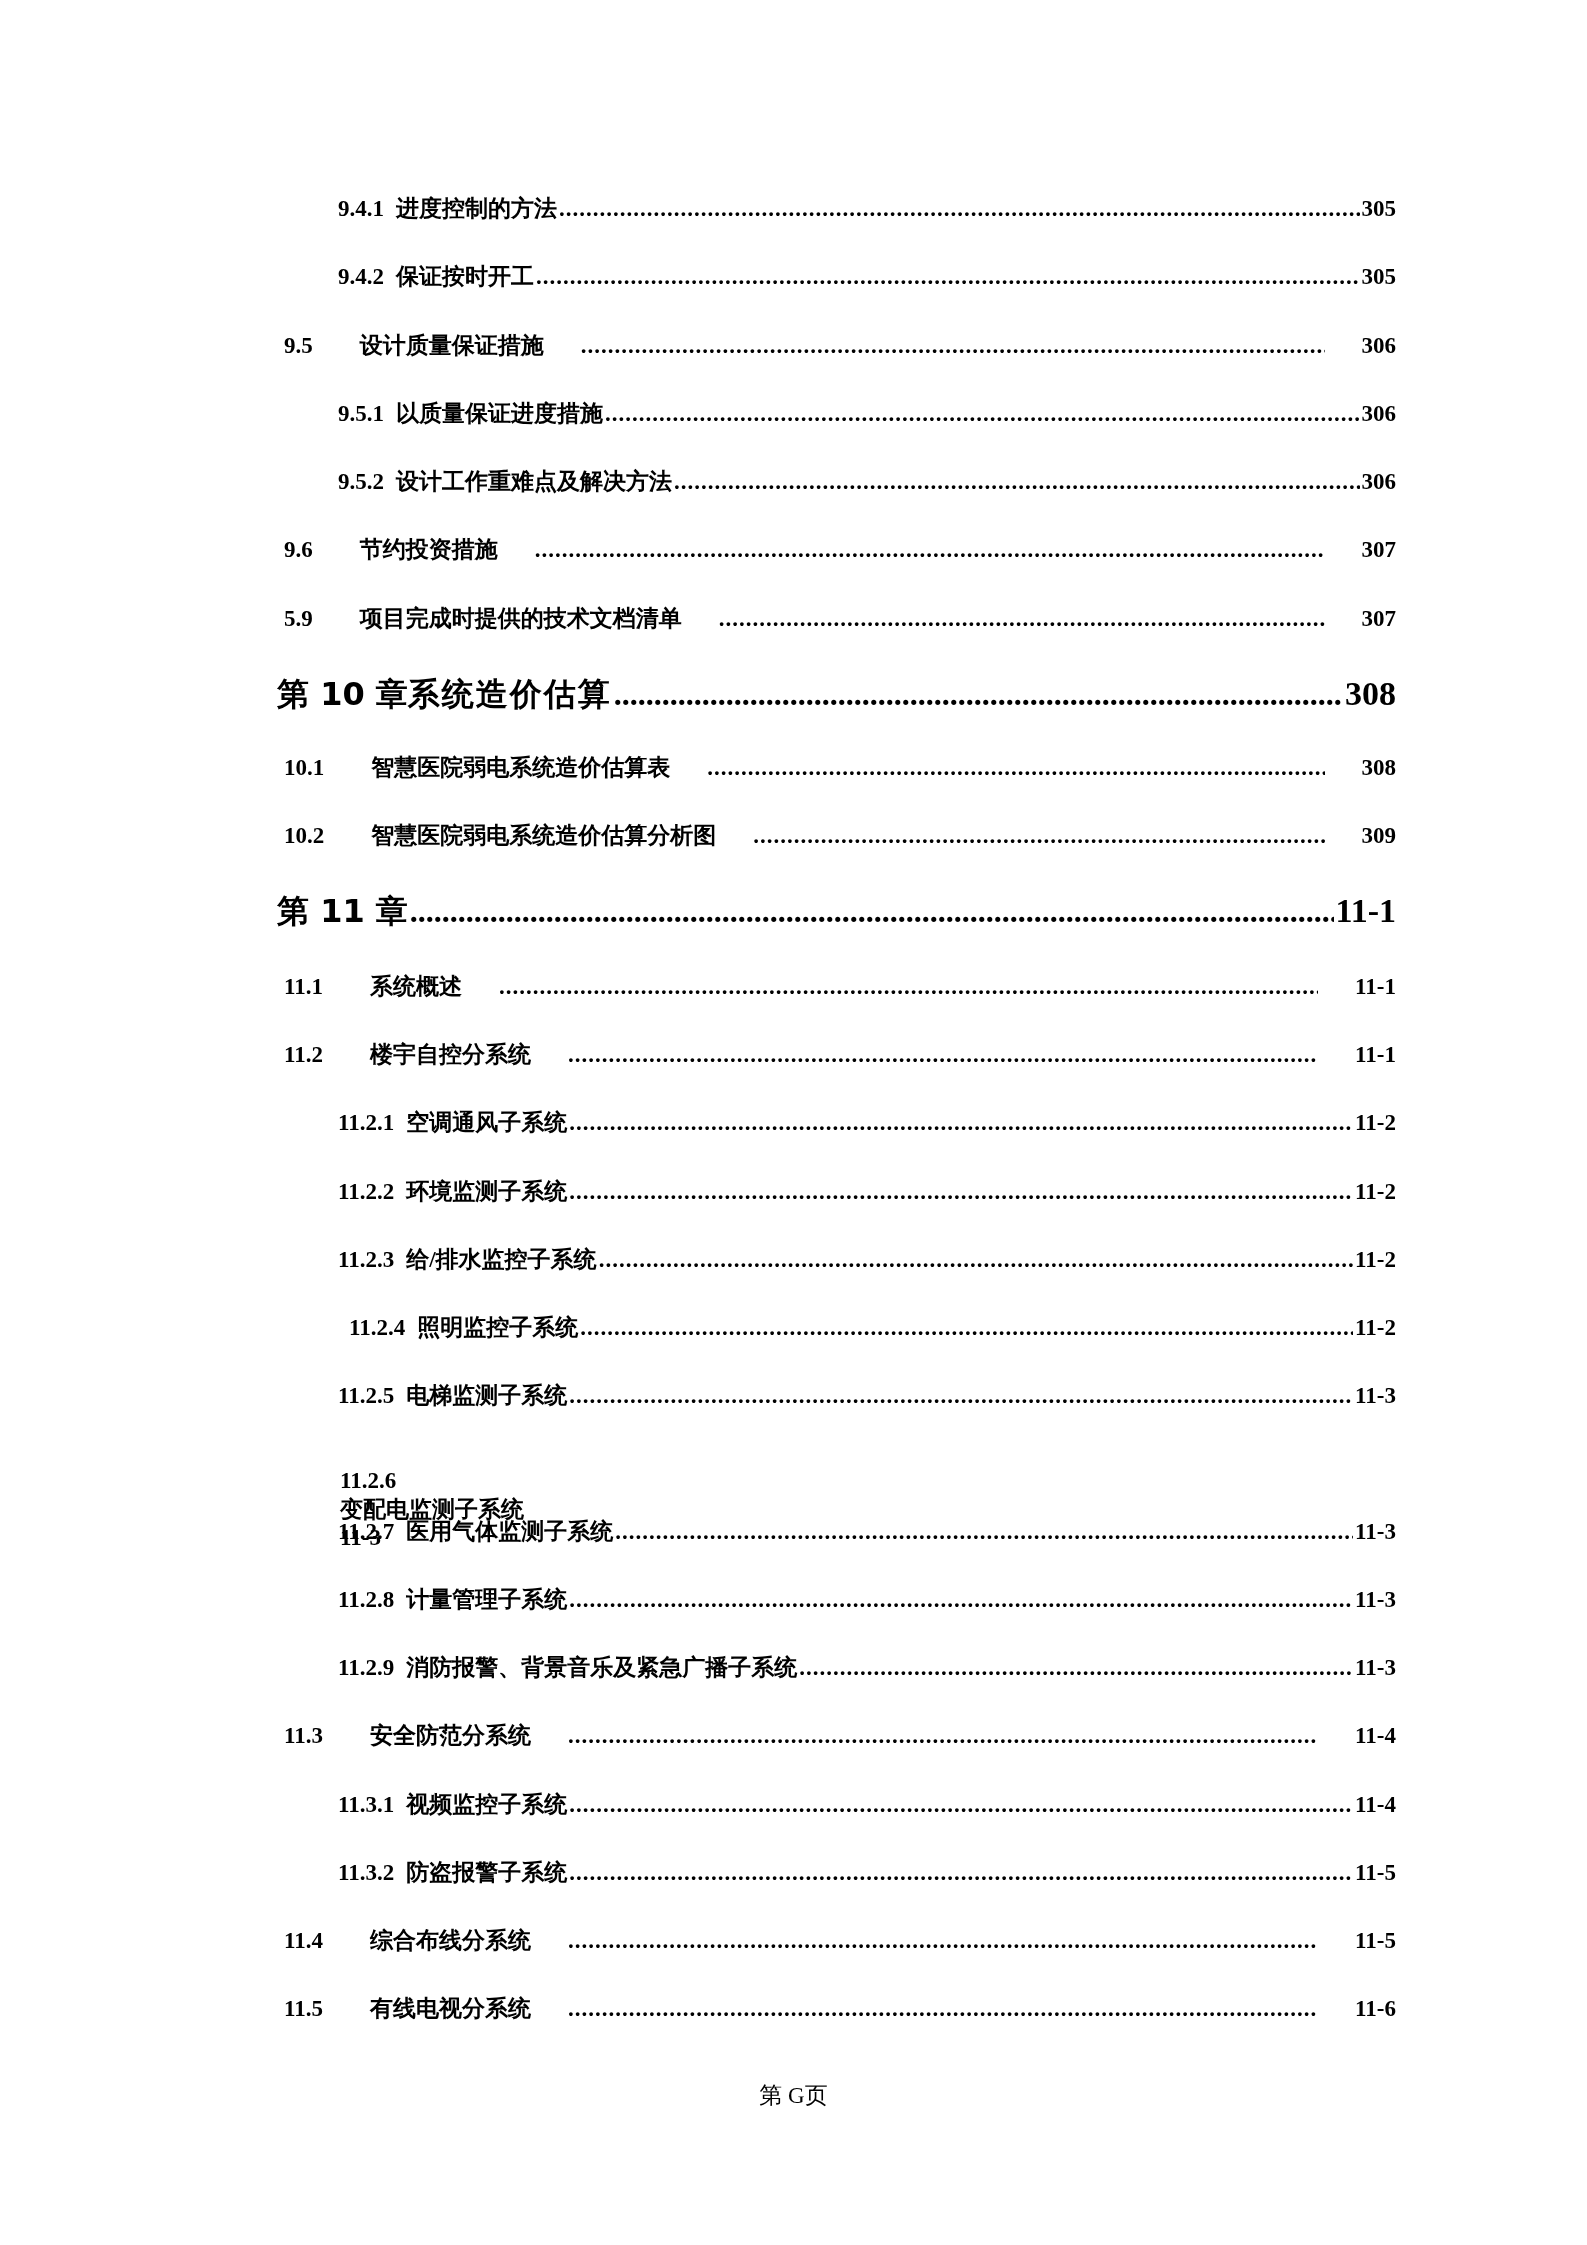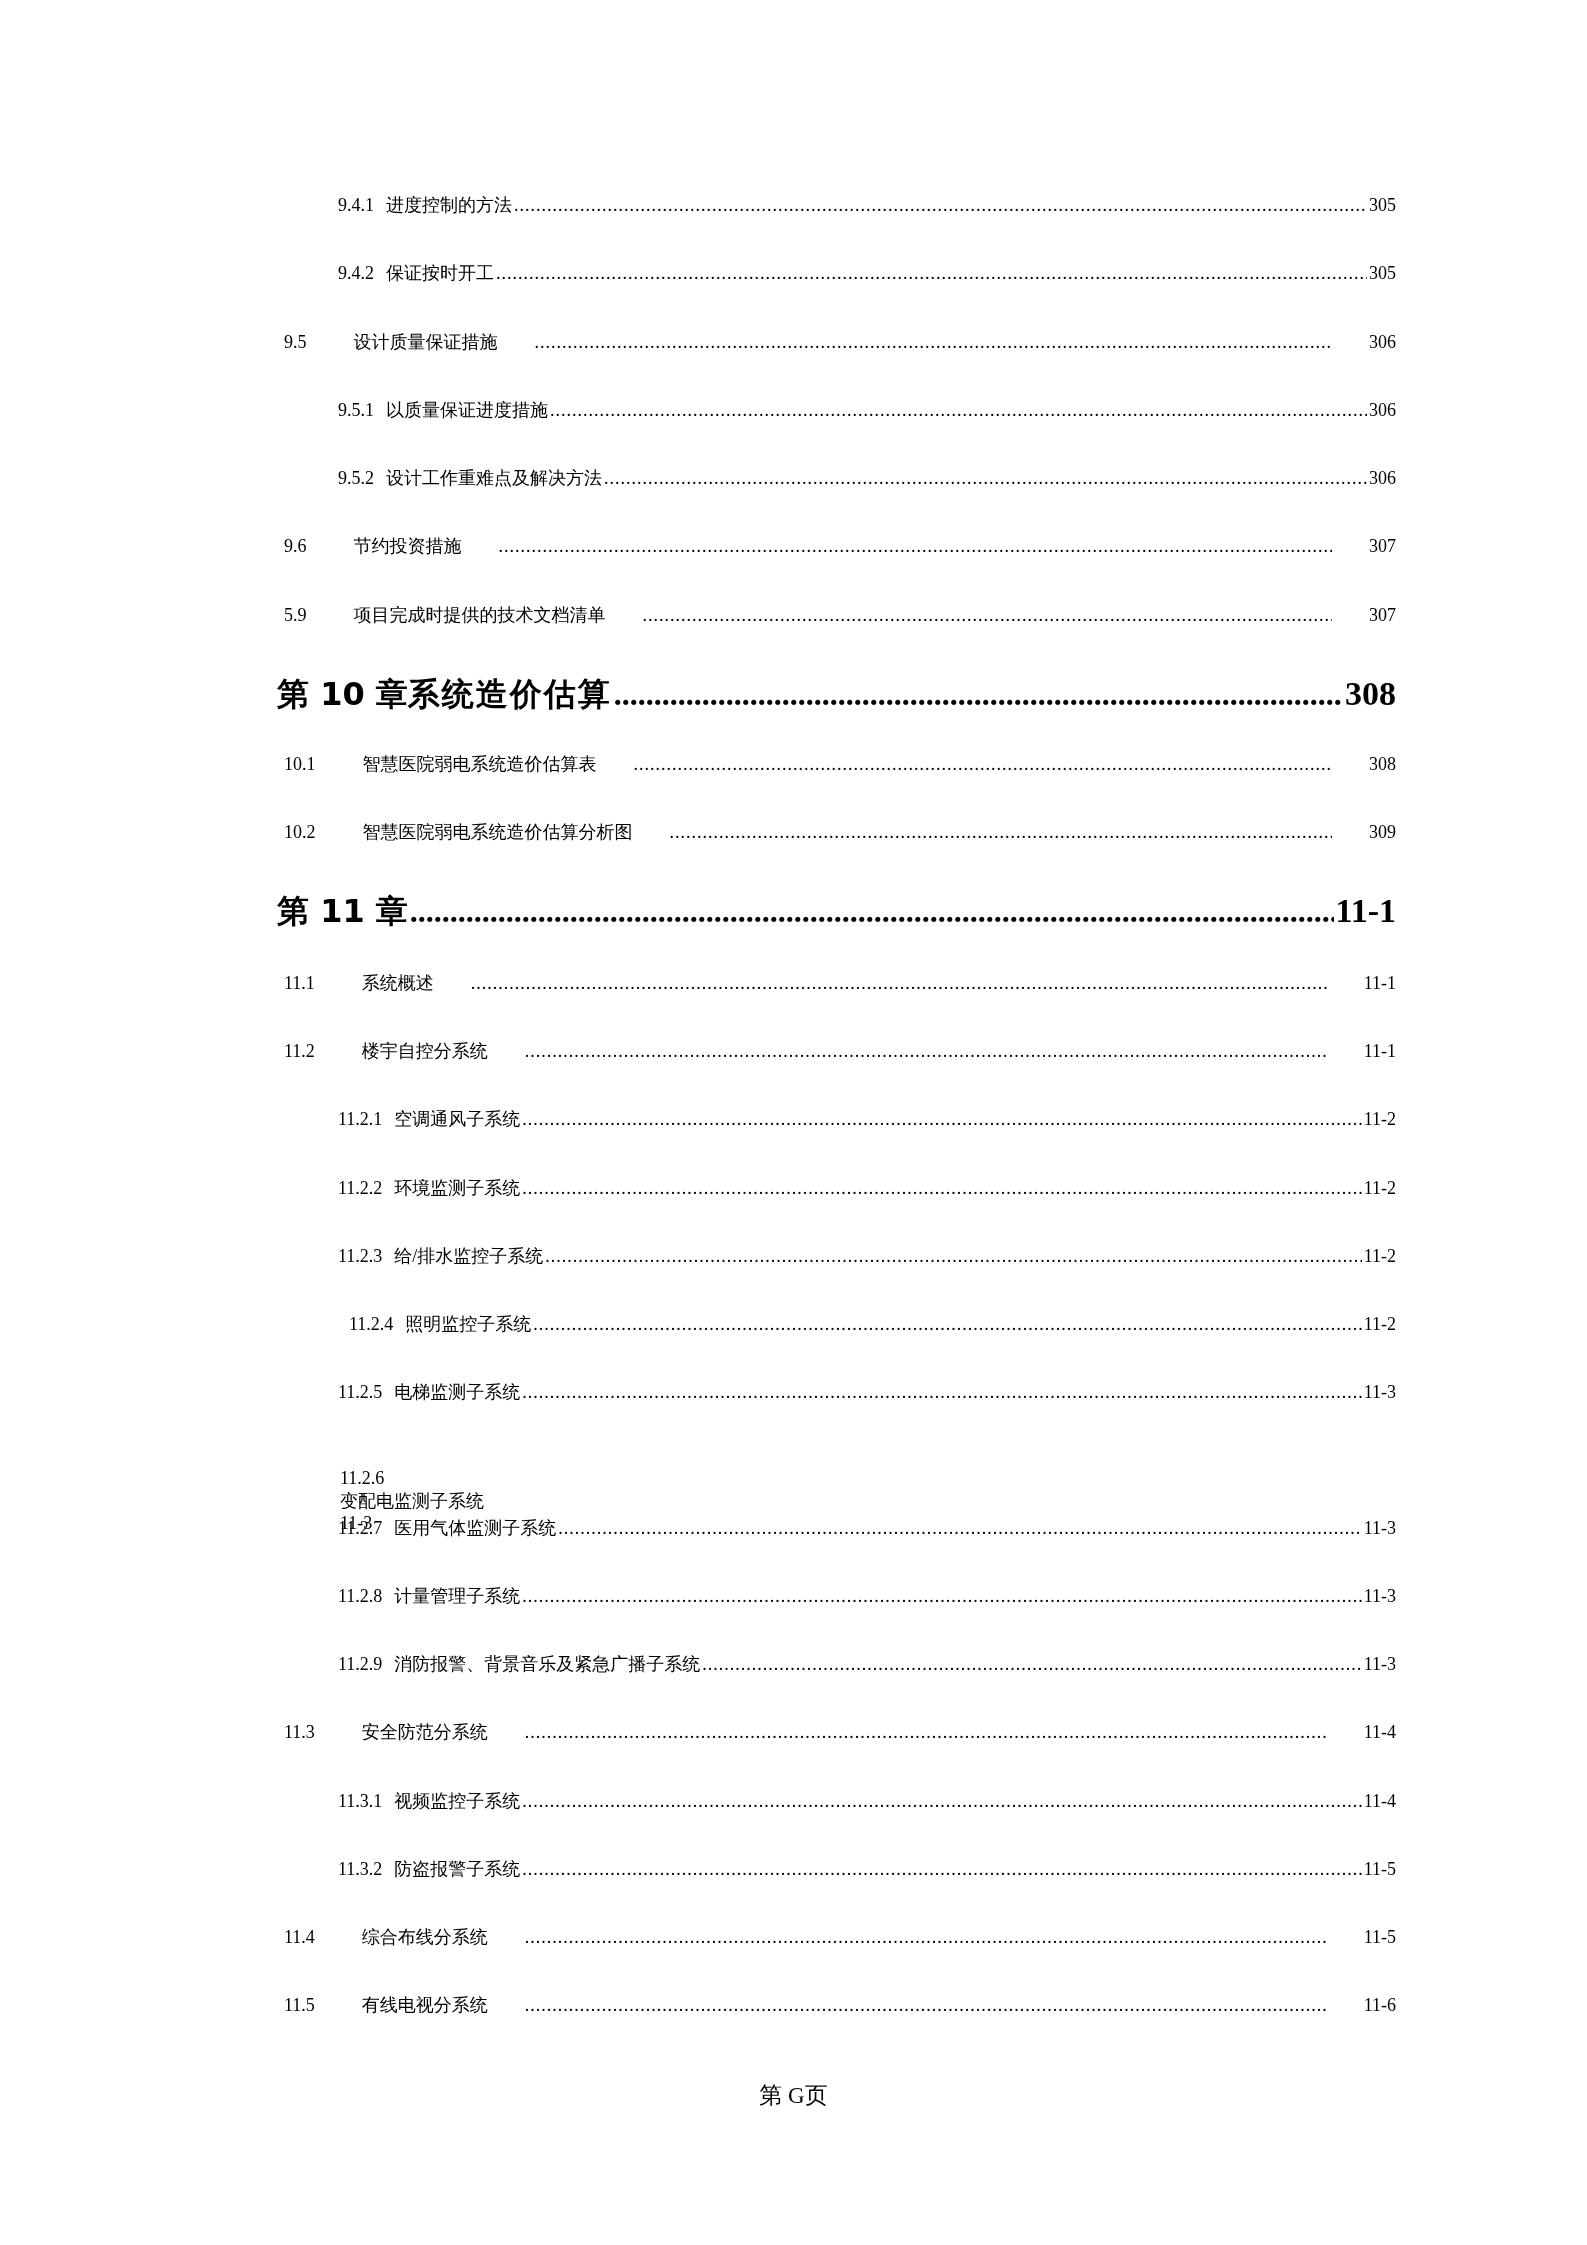--- a/index.html
+++ b/index.html
@@ -3,21 +3,21 @@
 <meta charset="utf-8">
 <style>
   html, body { margin:0; padding:0; background:#ffffff; }
   body { width:1587px; height:2245px; position:relative; overflow:hidden;
          font-family: "Liberation Serif", "DejaVu Serif", serif; color:#000; }
   .toc { position:absolute; left:0; top:0; width:1587px; }
   .row { position:absolute; display:flex; align-items:baseline; right:191px; white-space:nowrap; }
   .row .num { margin-right:12px; }
   .row .leader { flex:1; overflow:hidden; margin:0 2px; letter-spacing:1px; }
   .row .leader::before { content:"......................................................................................................................................................................................................................................................................................................"; }
-  .lvl2, .lvl3 { font-size:18px; height:30px; }
+  .lvl2, .lvl3 { font-size:23px; height:30px;font-weight:bold; }
   .lvl2 { left:284px;gap:35px; }
   .lvl3 { left:338px; }
   .lvl1 { left:233px; font-size:32px; font-weight:bold; height:40px;
           font-family: "DejaVu Sans", "Liberation Sans", sans-serif; margin-left: 44px; }
   .lvl1 .num { margin-right:0; }
   .lvl1 .title { letter-spacing:2px; }
   .lvl1 .page { font-family: "Liberation Serif", serif; font-size:34px; }
   .lvl1 .leader { font-family:"Liberation Serif", serif; letter-spacing:0; }
   .footer { position:absolute; top:2080px; left:0; width:1587px; text-align:center; font-size:23px; }
 </style>

